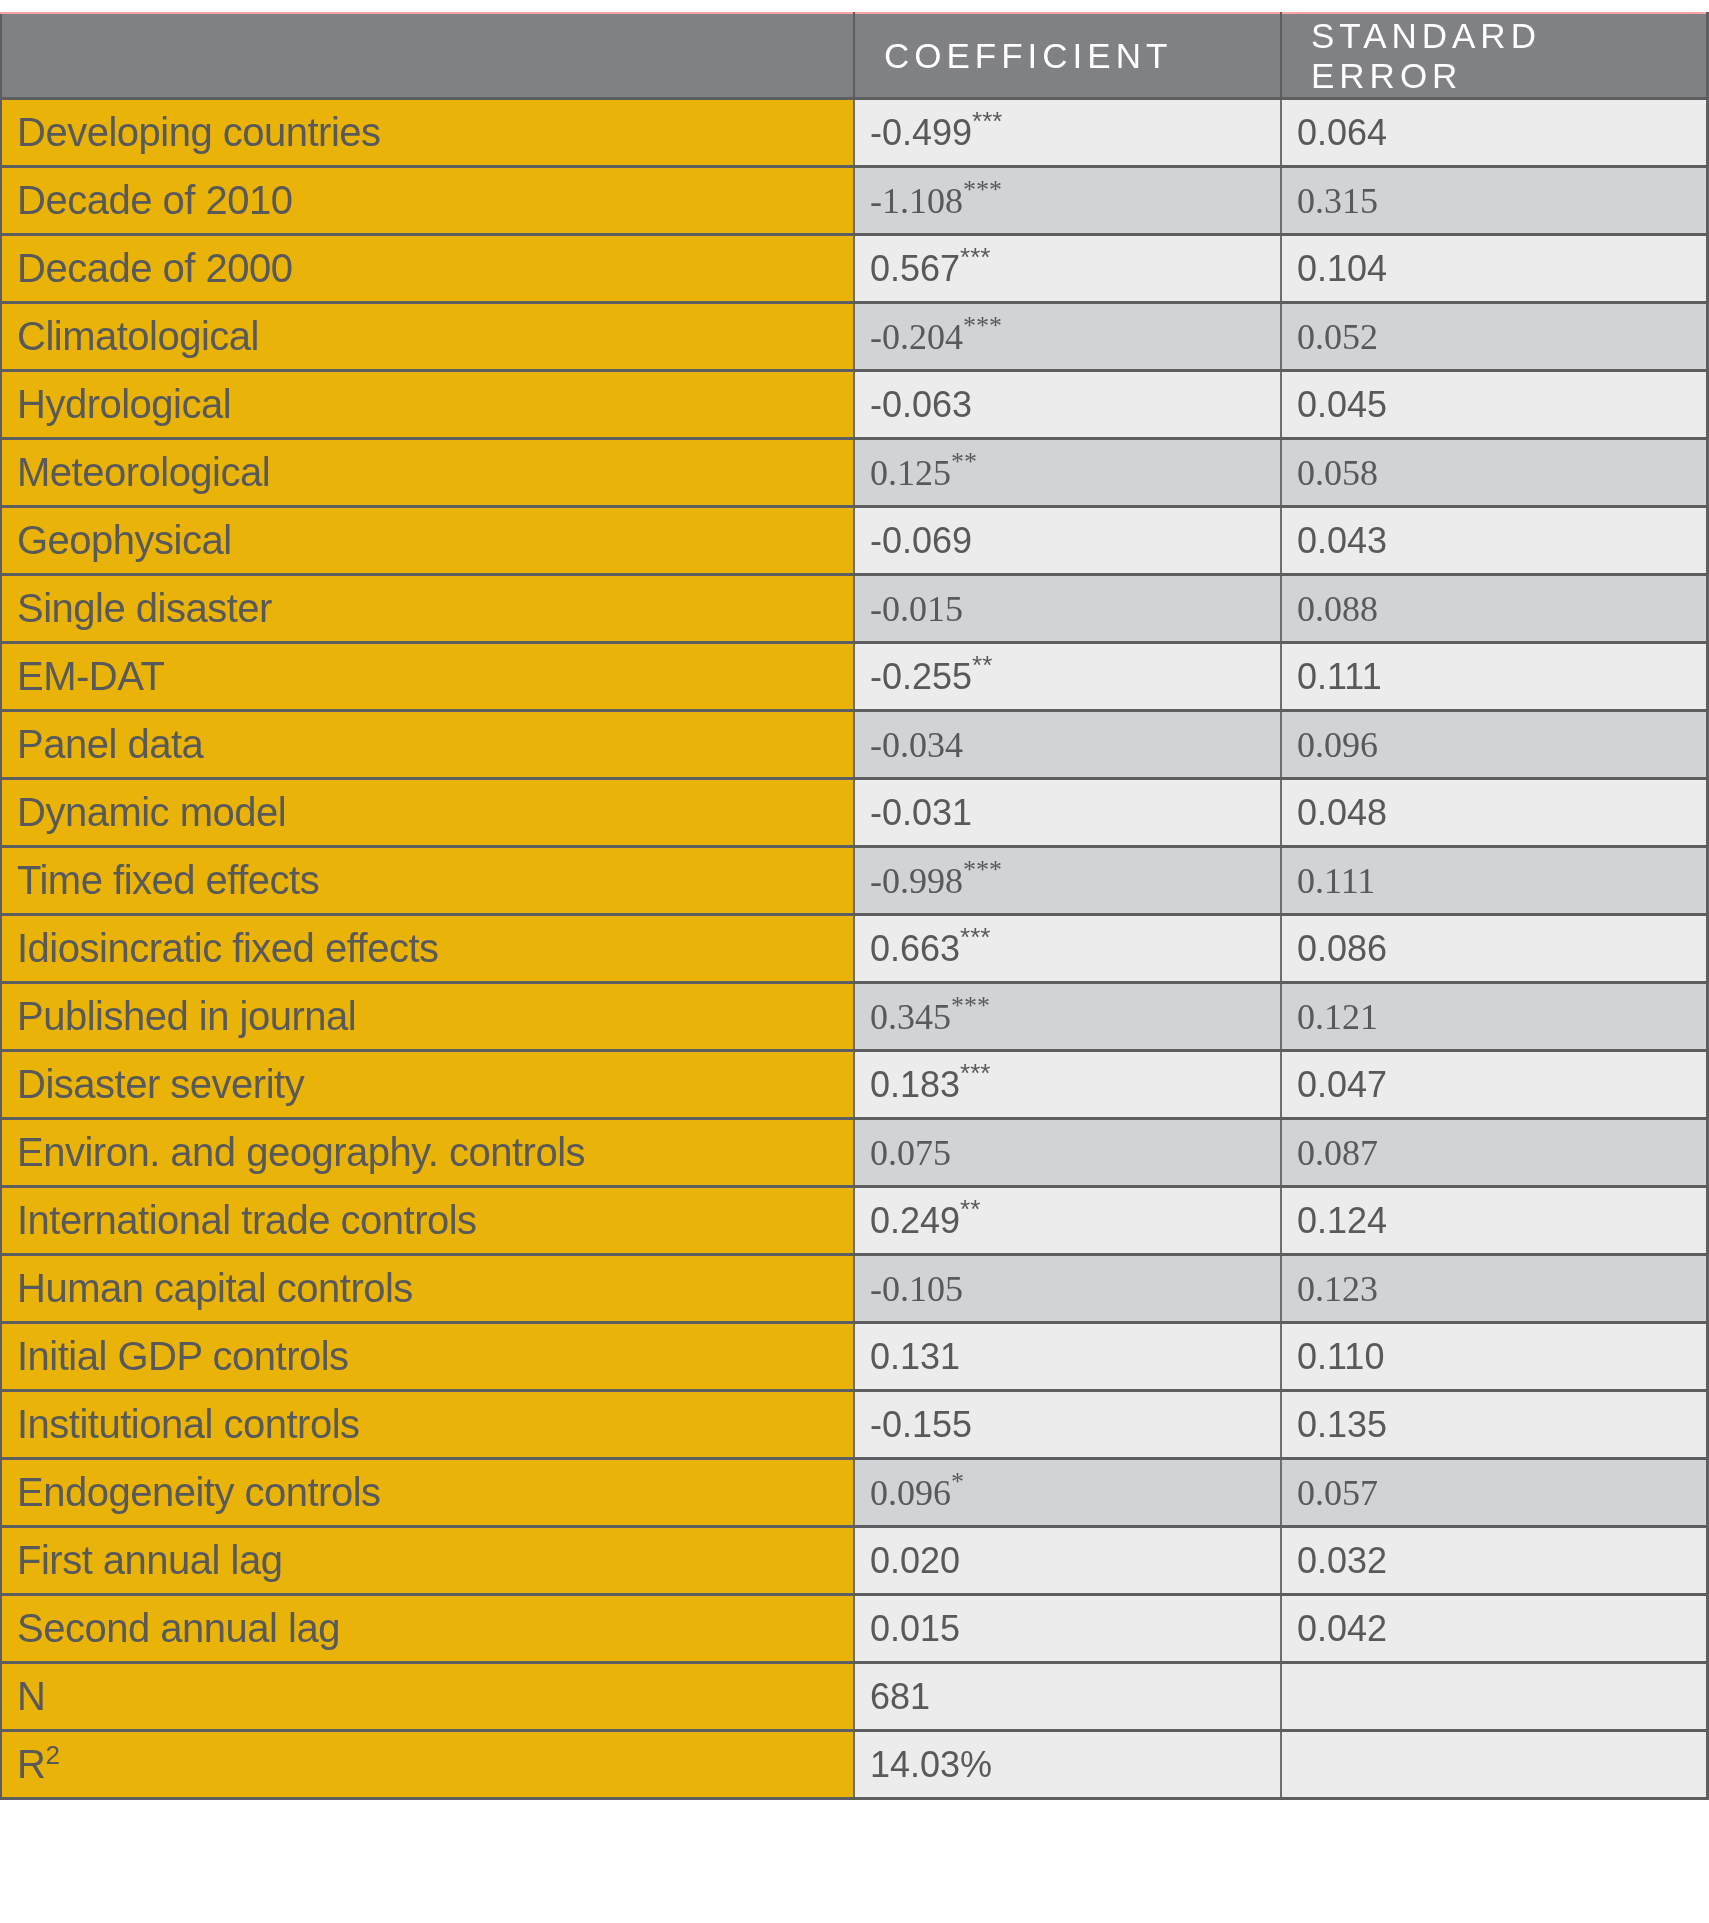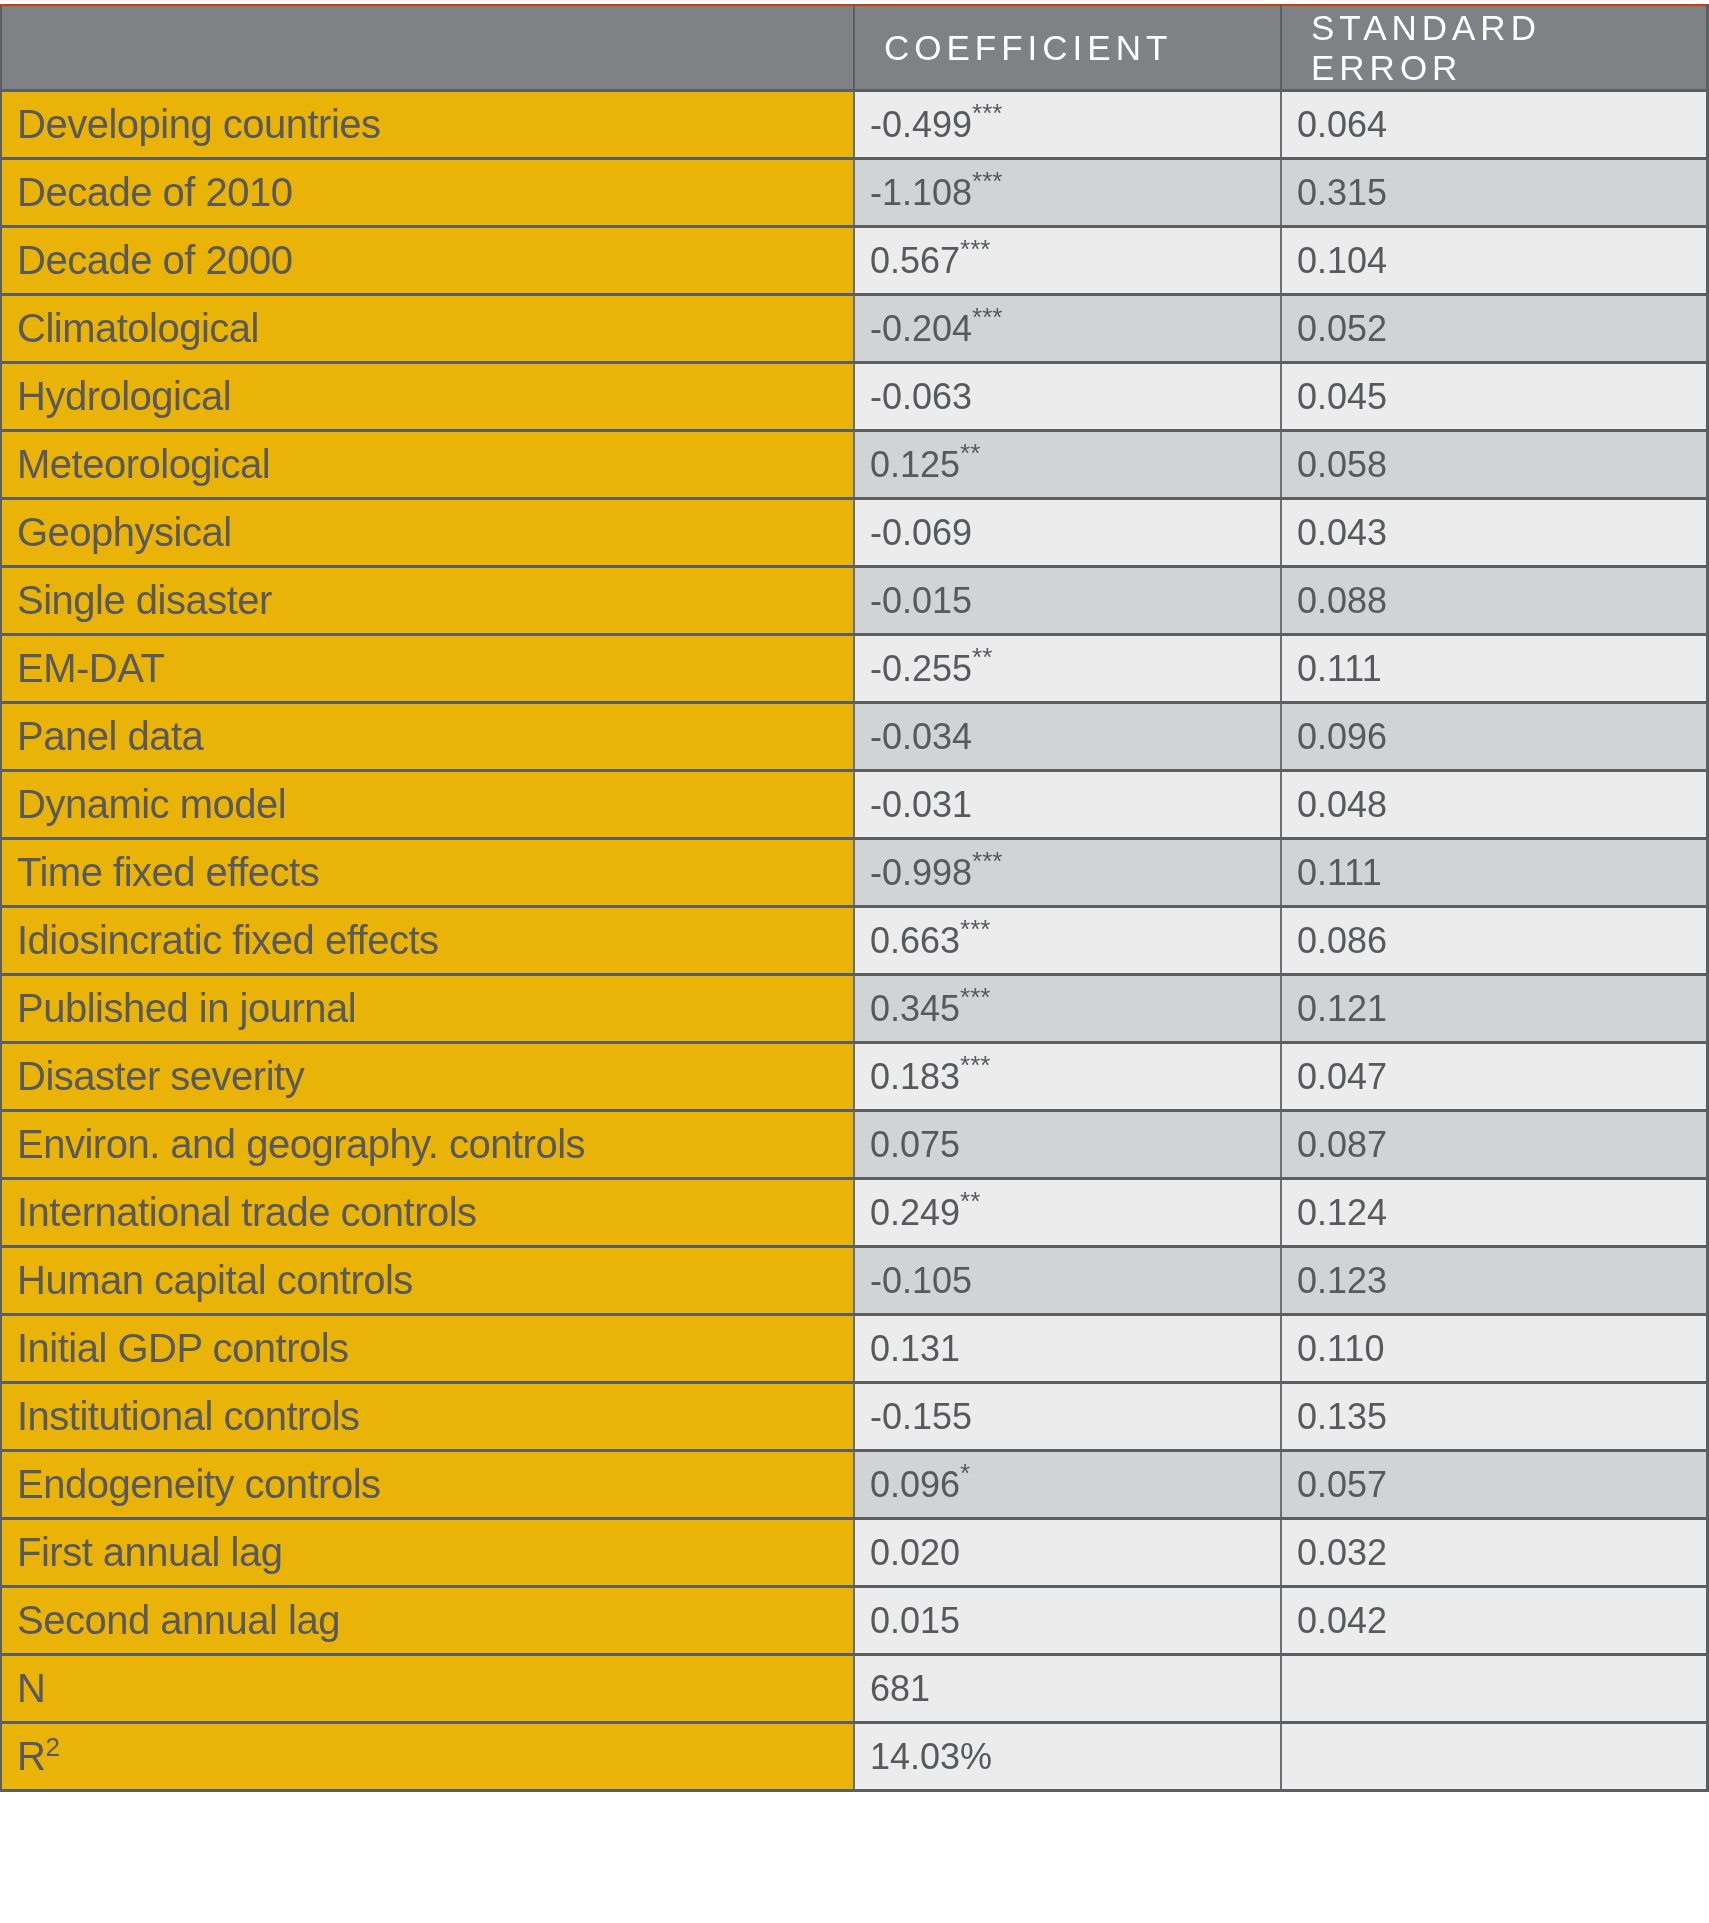--- a/index.html
+++ b/index.html
@@ -1,39 +1,39 @@
 <!DOCTYPE html>
 <html><head>
 <meta charset="utf-8">
 <style>
   html, body { margin:0; padding:0; background:#ffffff; }
   body { width:1709px; height:1923px; overflow:hidden; font-family:"Liberation Sans", sans-serif; }
   .tbl {
-    position:absolute; left:0; top:4px; width:1706px;
+    position:absolute; left:0; top:12px; width:1706px;
     border-collapse:collapse; table-layout:fixed;
-    border-left:2px solid #5d5e60; border-right:3px solid #5d5e60; border-top:2px solid #c2410c;
+    border-left:2px solid #5d5e60; border-right:3px solid #5d5e60; border-top:2px solid #fca5a5;
   }
   .tbl col.c1 { width:853px; }
   .tbl col.c2 { width:427px; }
   .tbl col.c3 { width:426px; }
   .tbl th {
     background:#808184; color:#ffffff; height:83px;
     font-weight:normal; font-size:35px; letter-spacing:5px; text-align:left;
     padding:0 0 0 29px; border-bottom:3px solid #5d5e60; border-right:2px solid #5d5e60;
   }
   .tbl th:first-child { padding:0; }
   .tbl td {
     height:65px; padding:0 0 0 15px; font-size:40px; color:#58595b;
     border-bottom:3px solid #5d5e60; border-right:2px solid #6d6e70;
     white-space:nowrap; vertical-align:middle;
   }
   .tbl td.lbl { background:#eab308; letter-spacing:-0.5px; }
   .tbl td.val { font-size:36px; }
   .tbl tr.light td.val { background:#ececec; }
-  .tbl tr.dark td.val { background:#d2d3d5; }
+  .tbl tr.dark td.val { background:#d2d3d5;font-family:Liberation Serif, serif; }
   .stars { font-size:26px; vertical-align:super; line-height:0; position:relative; top:-2px; }
   .sup { font-size:26px; vertical-align:super; line-height:0; }
 </style>
 </head>
 <body>
 
 <table class="tbl">
   <colgroup>
       <col class="c1">
       <col class="c2">

